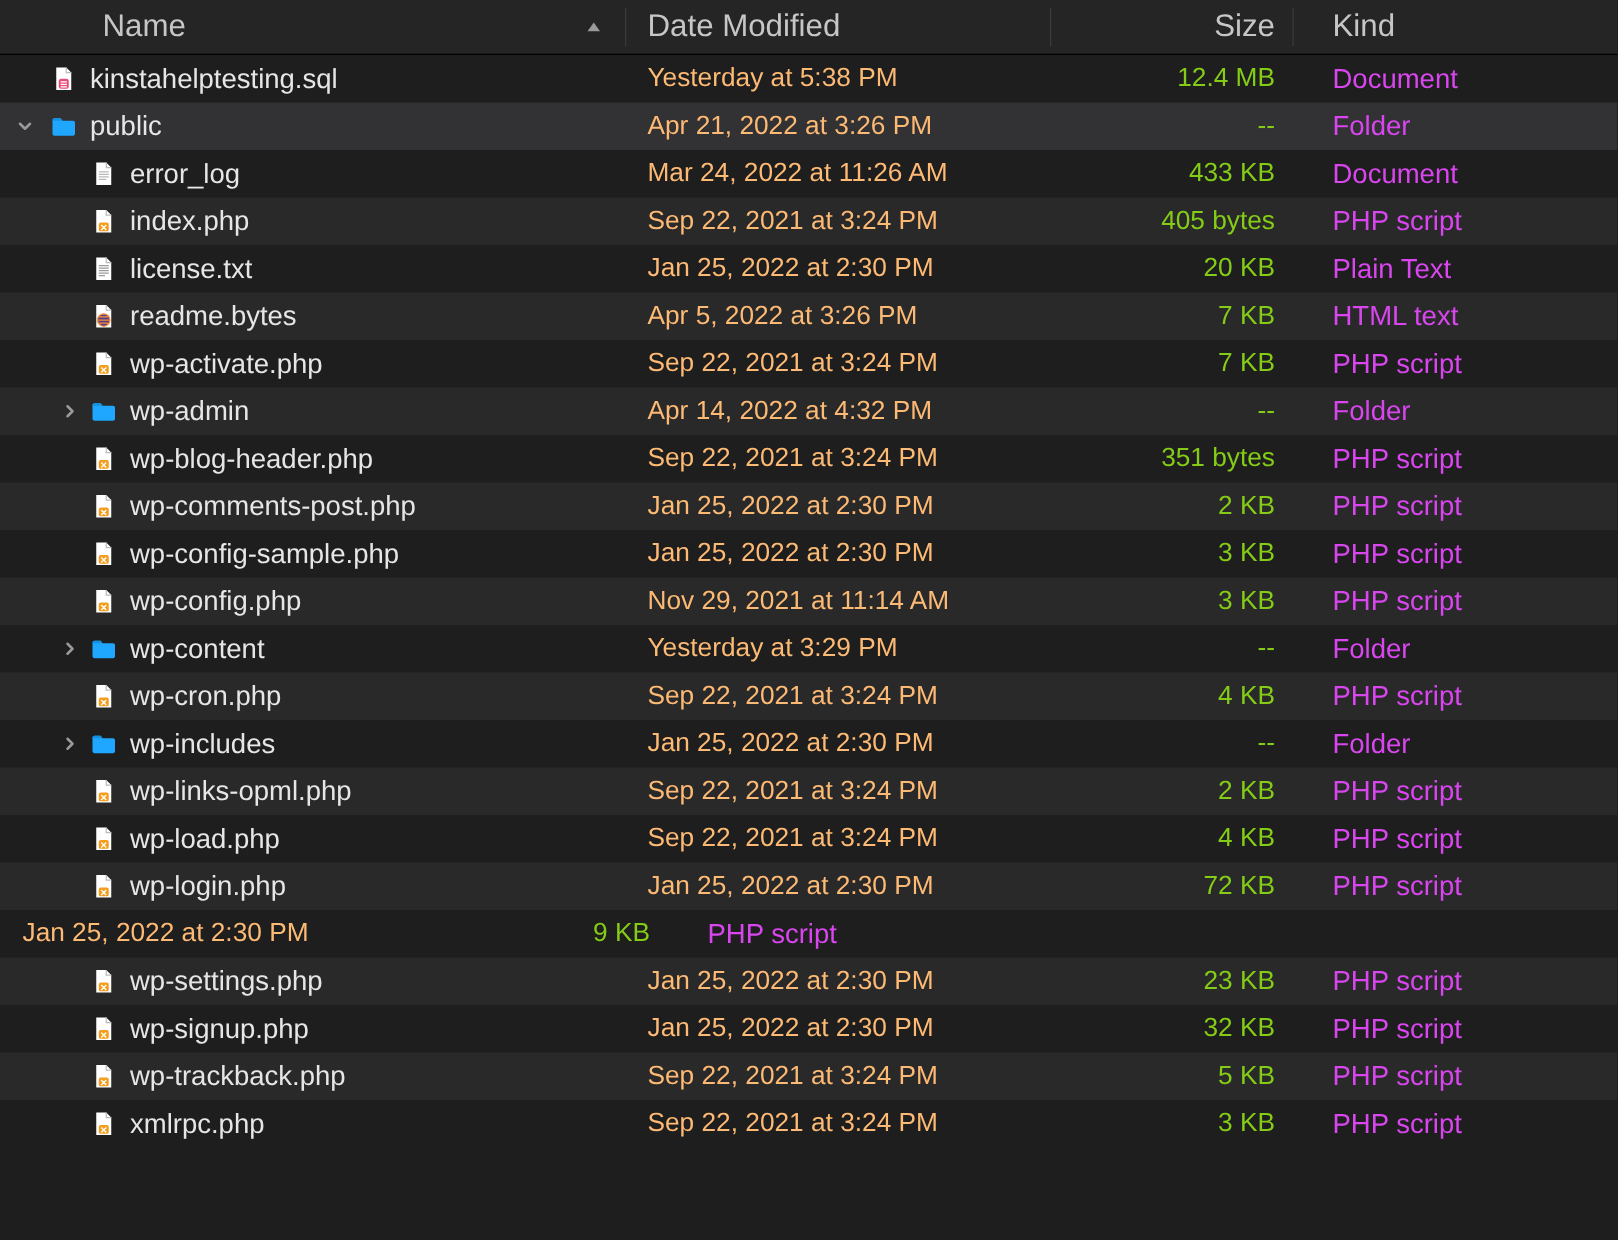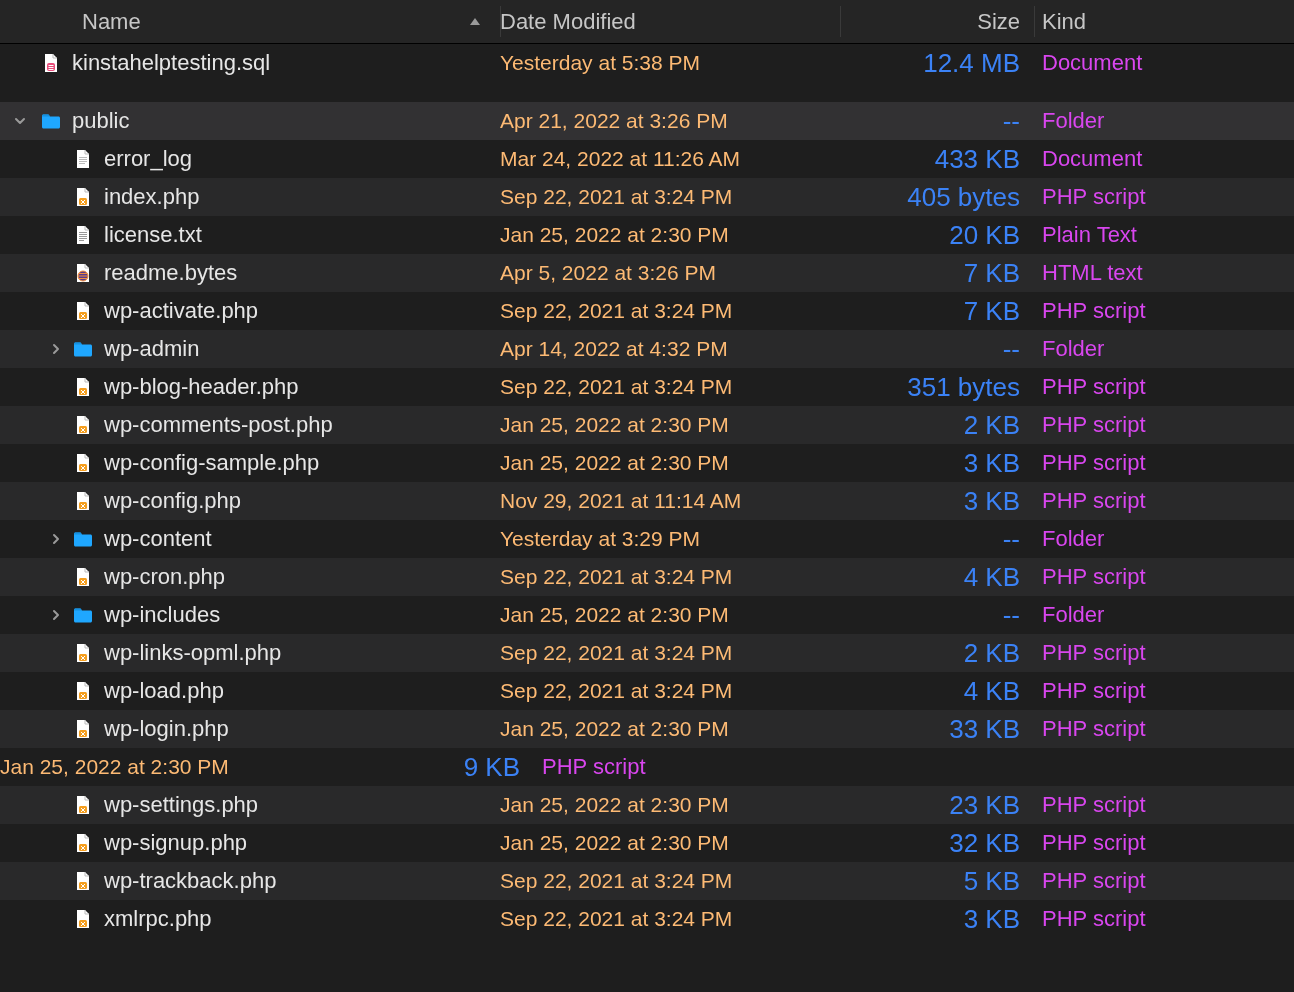--- a/index.html
+++ b/index.html
@@ -10,53 +10,53 @@
     font-family: -apple-system, "Helvetica Neue", Arial, sans-serif;
     color: #d8d8d8;
     overflow: hidden;
   }
   .header {
     display: flex;
     align-items: center;
     height: 44px;
     border-bottom: 1px solid #000;
     background: #252525;
-    font-size: 22px;
+    font-size: 25px;
     color: #c6c6c6;
     user-select: none;
   }
   .header .col { position: relative; height: 100%; display: flex; align-items: center; }
   .header .col + .col::before {
     content: "";
     position: absolute;
     left: 0; top: 6px; bottom: 6px;
     width: 1px;
     background: #3a3a3a;
   }
   .col-name   { width: 500px; padding-left: 82px; }
-  .col-date   { width: 340px; }
+  .col-date   { width: 340px; padding-left: 18px; }
   .col-size   { width: 194px; padding-right: 14px; justify-content: flex-end; text-align: center; }
-  .col-kind   { flex: 1;  padding-left: 8px; }
+  .col-kind   { flex: 1;  padding-left: 32px; }
   .sort-arrow { margin-left: auto; margin-right: 18px; color: #9a9a9a; display: inline-flex; }
   .sort-arrow svg { width: 14px; height: 14px; }
 
   .rows { }
   .row {
     display: flex;
     align-items: center;
     height: 38px;
     font-size: 22px;
     color: #e6e6e6;
   }
   .row.alt { background: #29292a; }
-  .row.sel { background: #323133; margin-top: 20px; }
+  .row.sel { background: #323133; }
   .row .col { display: flex; align-items: center; height: 100%; }
   .row .col-name { padding-left: 0; }
   .row .col-date { color: #fdba74; font-size: 21px; }
-  .row .col-size { color: #3b82f6; font-size: 26px; }
+  .row .col-size { color: #84cc16; font-size: 21px; }
   .row .col-kind { color: #d946ef; }
 
   .indent-block { display: inline-flex; align-items: center; width: 32px; justify-content: center; flex-shrink: 0; }
   .indent-block:first-child { width: 40px; }
   .disclosure svg { width: 14px; height: 14px; display: block; }
   .icon {
     width: 22px; height: 22px;
     margin-right: 10px;
     display: inline-flex; align-items: center; justify-content: center;
     flex-shrink: 0;
@@ -520,21 +520,21 @@
             <rect x="7" y="12" width="8" height="7" rx="1.5" fill="#f59e1e"></rect>
             <path d="M9 14l2 2-2 2M13 14l-2 2 2 2" stroke="#fff" stroke-width="1" fill="none"></path>
           </svg>
         </span>
         <span class="name-text">wp-login.php</span>
       </div>
       <div class="col col-date">
         <span>Jan 25, 2022 at 2:30 PM</span>
       </div>
       <div class="col col-size">
-        <span>33 KB</span>
+        <span>72 KB</span>
       </div>
       <div class="col col-kind">
         <span>PHP script</span>
       </div>
     </div>
     <div class="row">
       <div class="col col-date">
         <span>Jan 25, 2022 at 2:30 PM</span>
       </div>
       <div class="col col-size">

